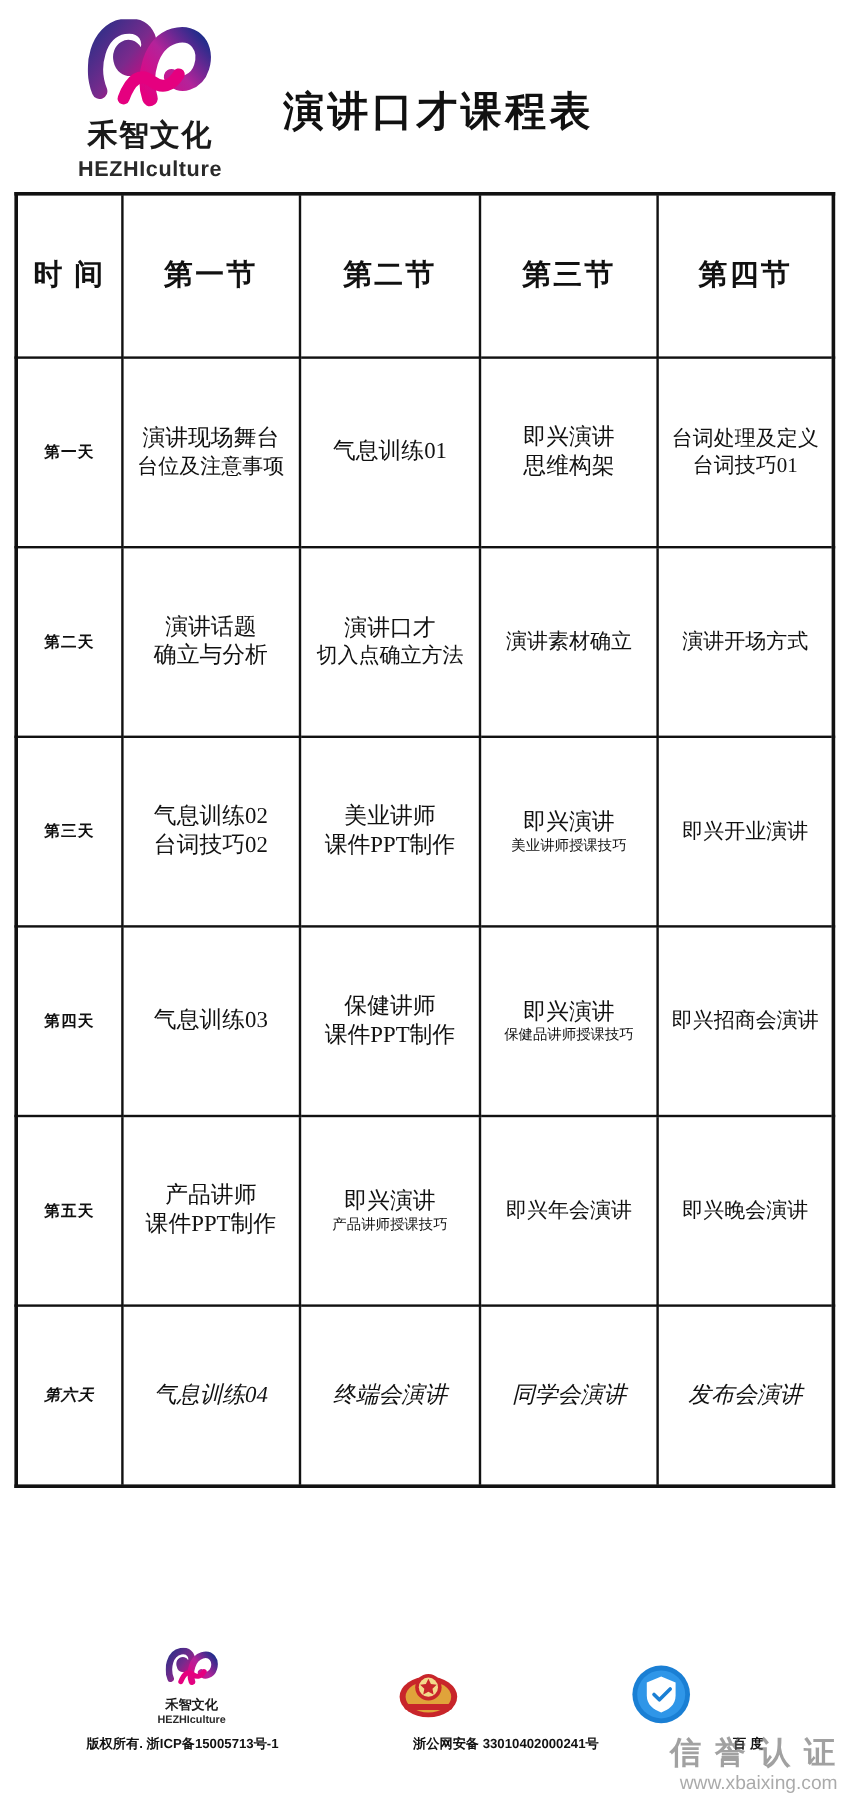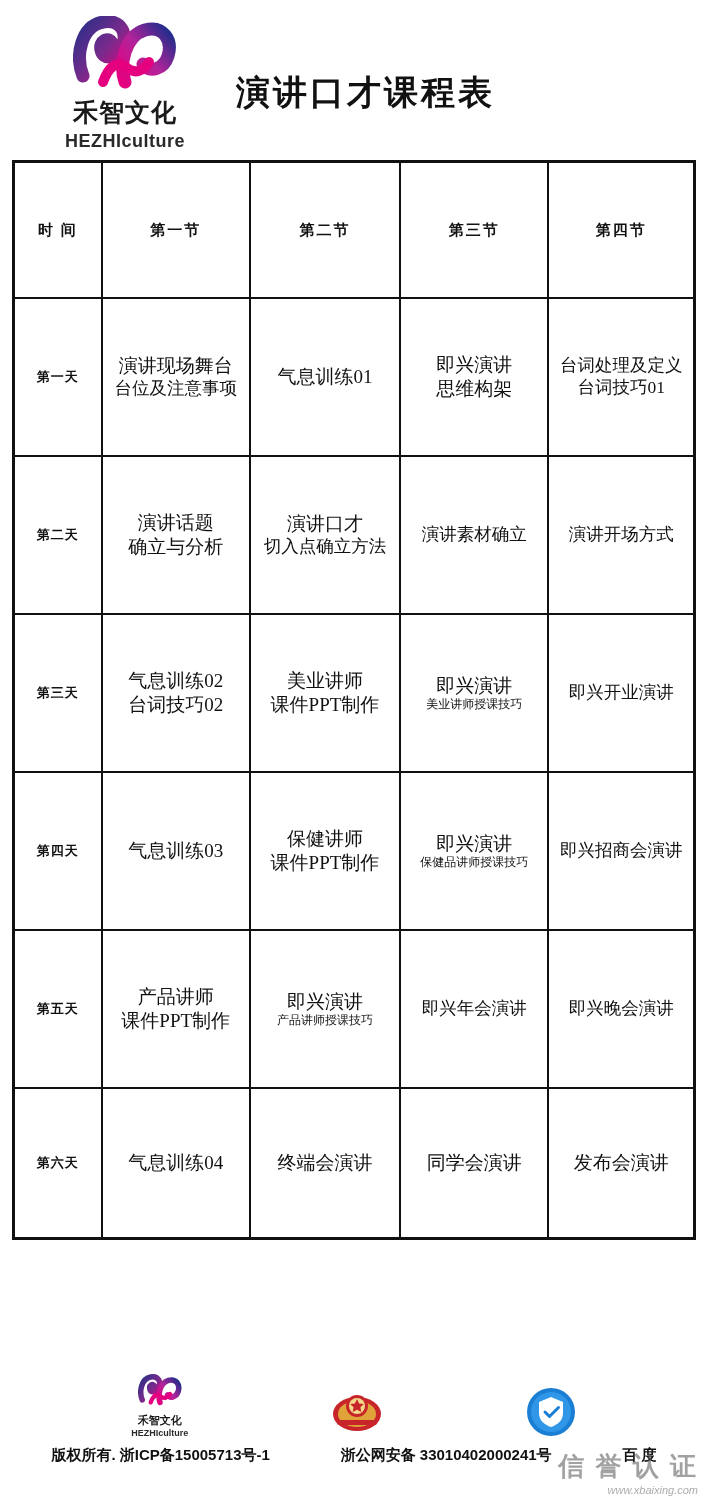--- a/index.html
+++ b/index.html
@@ -82,38 +82,39 @@
     text-align: center;
     vertical-align: middle;
     font-family: "Liberation Serif", "DejaVu Serif", serif;
     color: #111;
     padding: 2px 2px;
     line-height: 1.25;
     overflow: hidden;
   }
   table.schedule th {
     font-weight: bold;
-    font-size: 15px;
+    font-size: 24px;
     letter-spacing: 2px;
     height: 130px;
   }
   table.schedule td.daycell {
     font-weight: bold;
     font-size: 13px;
     letter-spacing: 1px;
   }
   table.schedule td.subject {
     font-size: 19px;
     font-weight: normal;
   }
   table.schedule tbody tr {
     height: 158px;
   }
   table.schedule tbody tr:last-child {
     height: 150px;
+    font-style: italic;
   }
   .col-time   { width: 88px; }
   .col-p1     { width: 148px; }
   .col-p2     { width: 150px; }
   .col-p3     { width: 148px; }
   .col-p4     { width: 146px; }
   .line { display: block; white-space: nowrap; }
   .shrink1 { font-size: 17.5px; }
   .shrink2 { font-size: 12px; }
   
@@ -153,21 +154,21 @@
   .badge-police, .badge-secure {
     width: 52px;
     height: 52px;
   }
   .footer-text {
     display: flex;
     align-items: center;
     justify-content: space-around;
     padding: 8px 16px 0 16px;
     font-family: "Liberation Sans", sans-serif;
-    font-size: 15px;
+    font-size: 11px;
     font-weight: bold;
     color: #111;
     box-sizing: border-box;
   }
   .footer-text span { white-space: nowrap; }
   .watermark {
     position: absolute;
     right: 10px;
     bottom: 4px;
     text-align: right;
@@ -175,23 +176,22 @@
   }
   .watermark .wm-main {
     font-family: "Liberation Sans", sans-serif;
     font-size: 26px;
     font-weight: bold;
     color: #555;
     letter-spacing: 2px;
   }
   .watermark .wm-sub {
     font-family: "Liberation Sans", sans-serif;
-    font-size: 11px;
+    font-size: 16px;
     color: #666;
-    font-style: italic;
   }
 </style>
 </head>
 <body>
 
 <div class="page">
 
   <div class="header">
     <div class="logo-block">
       <div class="logo-mark">

